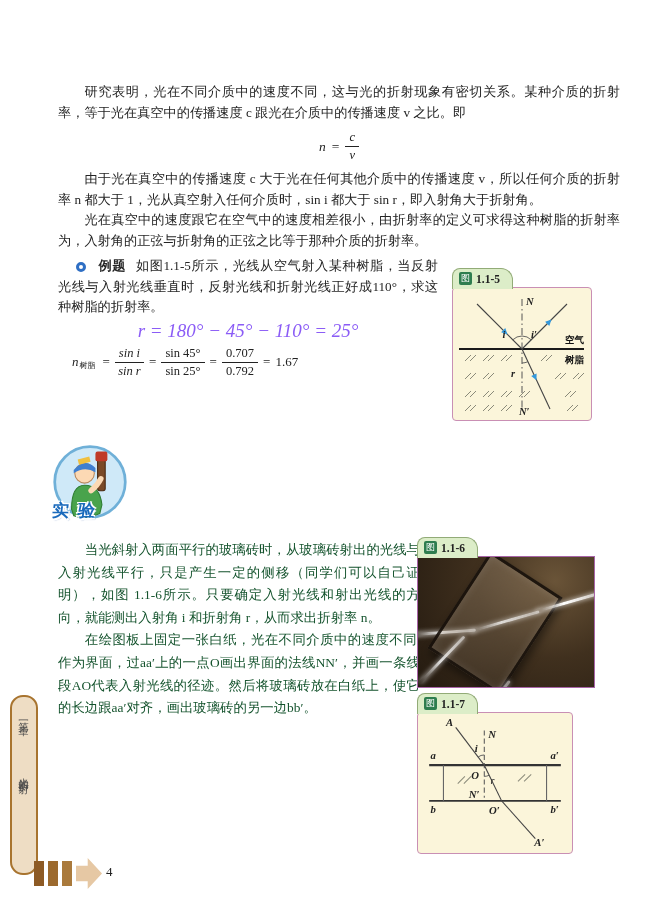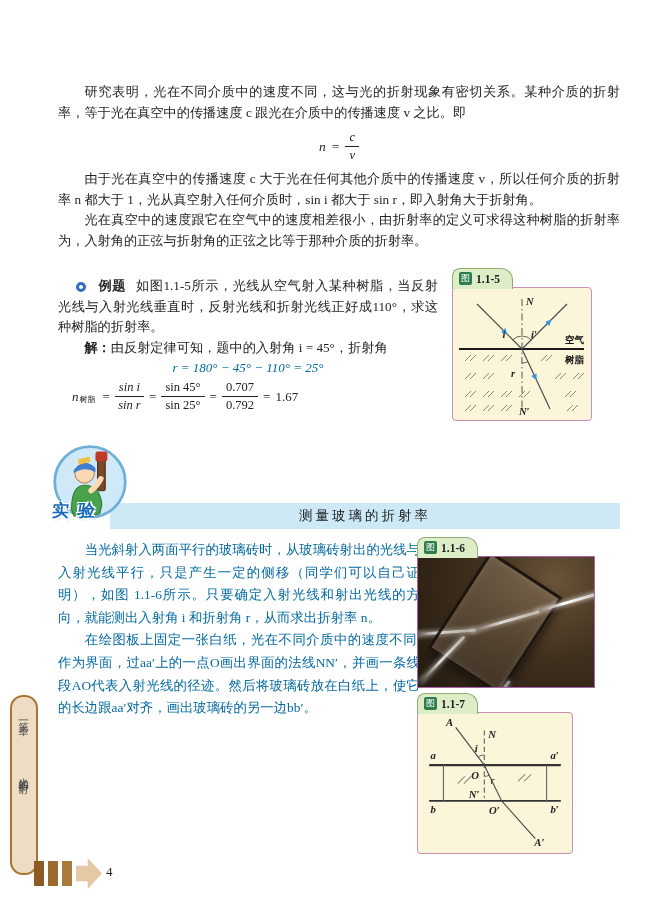--- a/index.html
+++ b/index.html
@@ -2,38 +2,38 @@
 <html><head>
 <meta charset="utf-8">
 <style>
   * { margin:0; padding:0; box-sizing:border-box; }
   body { background:#ffffff; font-family:"Liberation Serif","DejaVu Serif",serif; }
   .page { position:relative; width:650px; height:920px; background:#ffffff; overflow:hidden;text-decoration:underline; }
 
   
   .flow { position:absolute; }
   .para { font-size:13.2px; line-height:20.5px; color:#242424; text-align:justify; text-indent:2em; }
-  .exp-para { font-size:13.4px; line-height:22.6px; color:#0369a1; text-align:justify; text-indent:2em; }
+  .exp-para { font-size:13.4px; line-height:22.6px; color:#14532d; text-align:justify; text-indent:2em; }
   .var { font-style:italic; }
 
   
   .formula-center { display:flex; justify-content:center; align-items:center; margin:7px 0 6px 0;
                     font-size:13.5px; color:#222; }
   .eqsign { margin:0 6px; }
   .frac { display:inline-flex; flex-direction:column; align-items:center; vertical-align:middle;
           font-size:12.5px; line-height:15px; }
   .frac .num { border-bottom:1px solid #222; padding:0 4px 1px 4px; }
   .frac .den { padding-top:1px; }
 
   
   .ring-icon { display:inline-block; width:10px; height:10px; border:3px solid #2f6fc4;
                border-radius:50%; margin:0 12px 0 18px; vertical-align:-2px; }
   .ex-label { font-weight:bold; margin-right:10px; }
   .ex-first { text-indent:0; }
-  .center-eq { text-align:center; font-size:13px; color:#0369a1; margin:2px 0 3px 0; font-style:italic; }
+  .center-eq { text-align:center; font-size:19px; color:#8b5cf6; margin:2px 0 3px 0; font-style:italic; }
   .final-eq { display:flex; align-items:center; margin-top:4px; font-size:13px; color:#222; padding-left:14px; }
   .final-eq sub { font-size:8px; margin:6px 2px 0 1px; }
   .final-eq .eqsign { margin:0 5px; }
 
   
   .figbox { position:absolute; }
   .figtab { display:inline-flex; align-items:center; background:#dcedc8; border:1px solid #92ab77;
             border-bottom:none; border-radius:8px 12px 0 0; padding:2px 12px 2px 6px; height:21px;
             position:relative; z-index:2; }
   .figtab-icon { display:inline-block; width:13px; height:13px; background:#2e7d4f; color:#fff;
@@ -103,23 +103,22 @@
       <span class="eqsign">=</span>
       <span class="frac">
         <span class="num var">c</span>
         <span class="den var">v</span>
       </span>
     </div>
     <p class="para">由于光在真空中的传播速度 c 大于光在任何其他介质中的传播速度 v，所以任何介质的折射率 n 都大于 1，光从真空射入任何介质时，sin i 都大于 sin r，即入射角大于折射角。</p>
     <p class="para">光在真空中的速度跟它在空气中的速度相差很小，由折射率的定义可求得这种树脂的折射率为，入射角的正弦与折射角的正弦之比等于那种介质的折射率。</p>
   </section>
 
-  <section class="flow" style="left:58px; top:276px; width:380px;">
+  <section class="flow" style="left:58px; top:256px; width:380px;">
     <p class="para ex-first"><span class="ring-icon"></span><span class="ex-label">例题</span><span>如图1.1-5所示，光线从空气射入某种树脂，当反射光线与入射光线垂直时，反射光线和折射光线正好成110°，求这种树脂的折射率。</span></p>
-    <p class="para"><b>解：</b><span>由反射定律可知，题中的入射角 i = 45°，折射角</span></p>
     <div class="center-eq">r = 180° − 45° − 110° = 25°</div>
     <div class="final-eq">
       <span class="var">n</span>
       <sub>树脂</sub>
       <span class="eqsign">=</span>
       <span class="frac">
         <span class="num var">sin i</span>
         <span class="den var">sin r</span>
       </span>
       <span class="eqsign">=</span>
@@ -183,23 +182,20 @@
             <use href="#h5" x="108" y="100"></use>
           <use href="#h5" x="8" y="114"></use>
             <use href="#h5" x="26" y="114"></use>
             <use href="#h5" x="44" y="114"></use>
             <use href="#h5" x="110" y="114"></use>
         </g>
       </svg>
     </div>
   </div>
 
-  <div class="exp-banner">
-    <span class="exp-banner-title">测量玻璃的折射率</span>
-  </div>
   <div class="exp-badge">
     <svg viewBox="0 0 70 70" width="76" height="76">
       <circle cx="35" cy="35" r="32.5" fill="#cfe9f8" stroke="#6fb0d8" stroke-width="2.5"></circle>
       <rect x="42" y="10" width="7" height="33" rx="2" fill="#7a4a28" stroke="#4a2a12" stroke-width="1"></rect>
       <rect x="40" y="7" width="11" height="9" rx="2" fill="#c03a28"></rect>
       <circle cx="30" cy="27" r="9" fill="#fcd9b4" stroke="#b8865a" stroke-width="1"></circle>
       <path d="M20 24 Q30 12 40 22 L40 26 Q30 20 20 27 Z" fill="#3f7fd0"></path>
       <rect x="24" y="13" width="11" height="5" fill="#f0c040" transform="rotate(-14 29 15)"></rect>
       <path d="M18 60 Q18 38 30 38 Q44 38 46 56 L44 64 Q30 70 20 66 Z" fill="#49a34c" stroke="#2e7d32" stroke-width="1"></path>
       <path d="M36 43 Q42 38 45 32" stroke="#fcd9b4" stroke-width="5" fill="none" stroke-linecap="round"></path>

